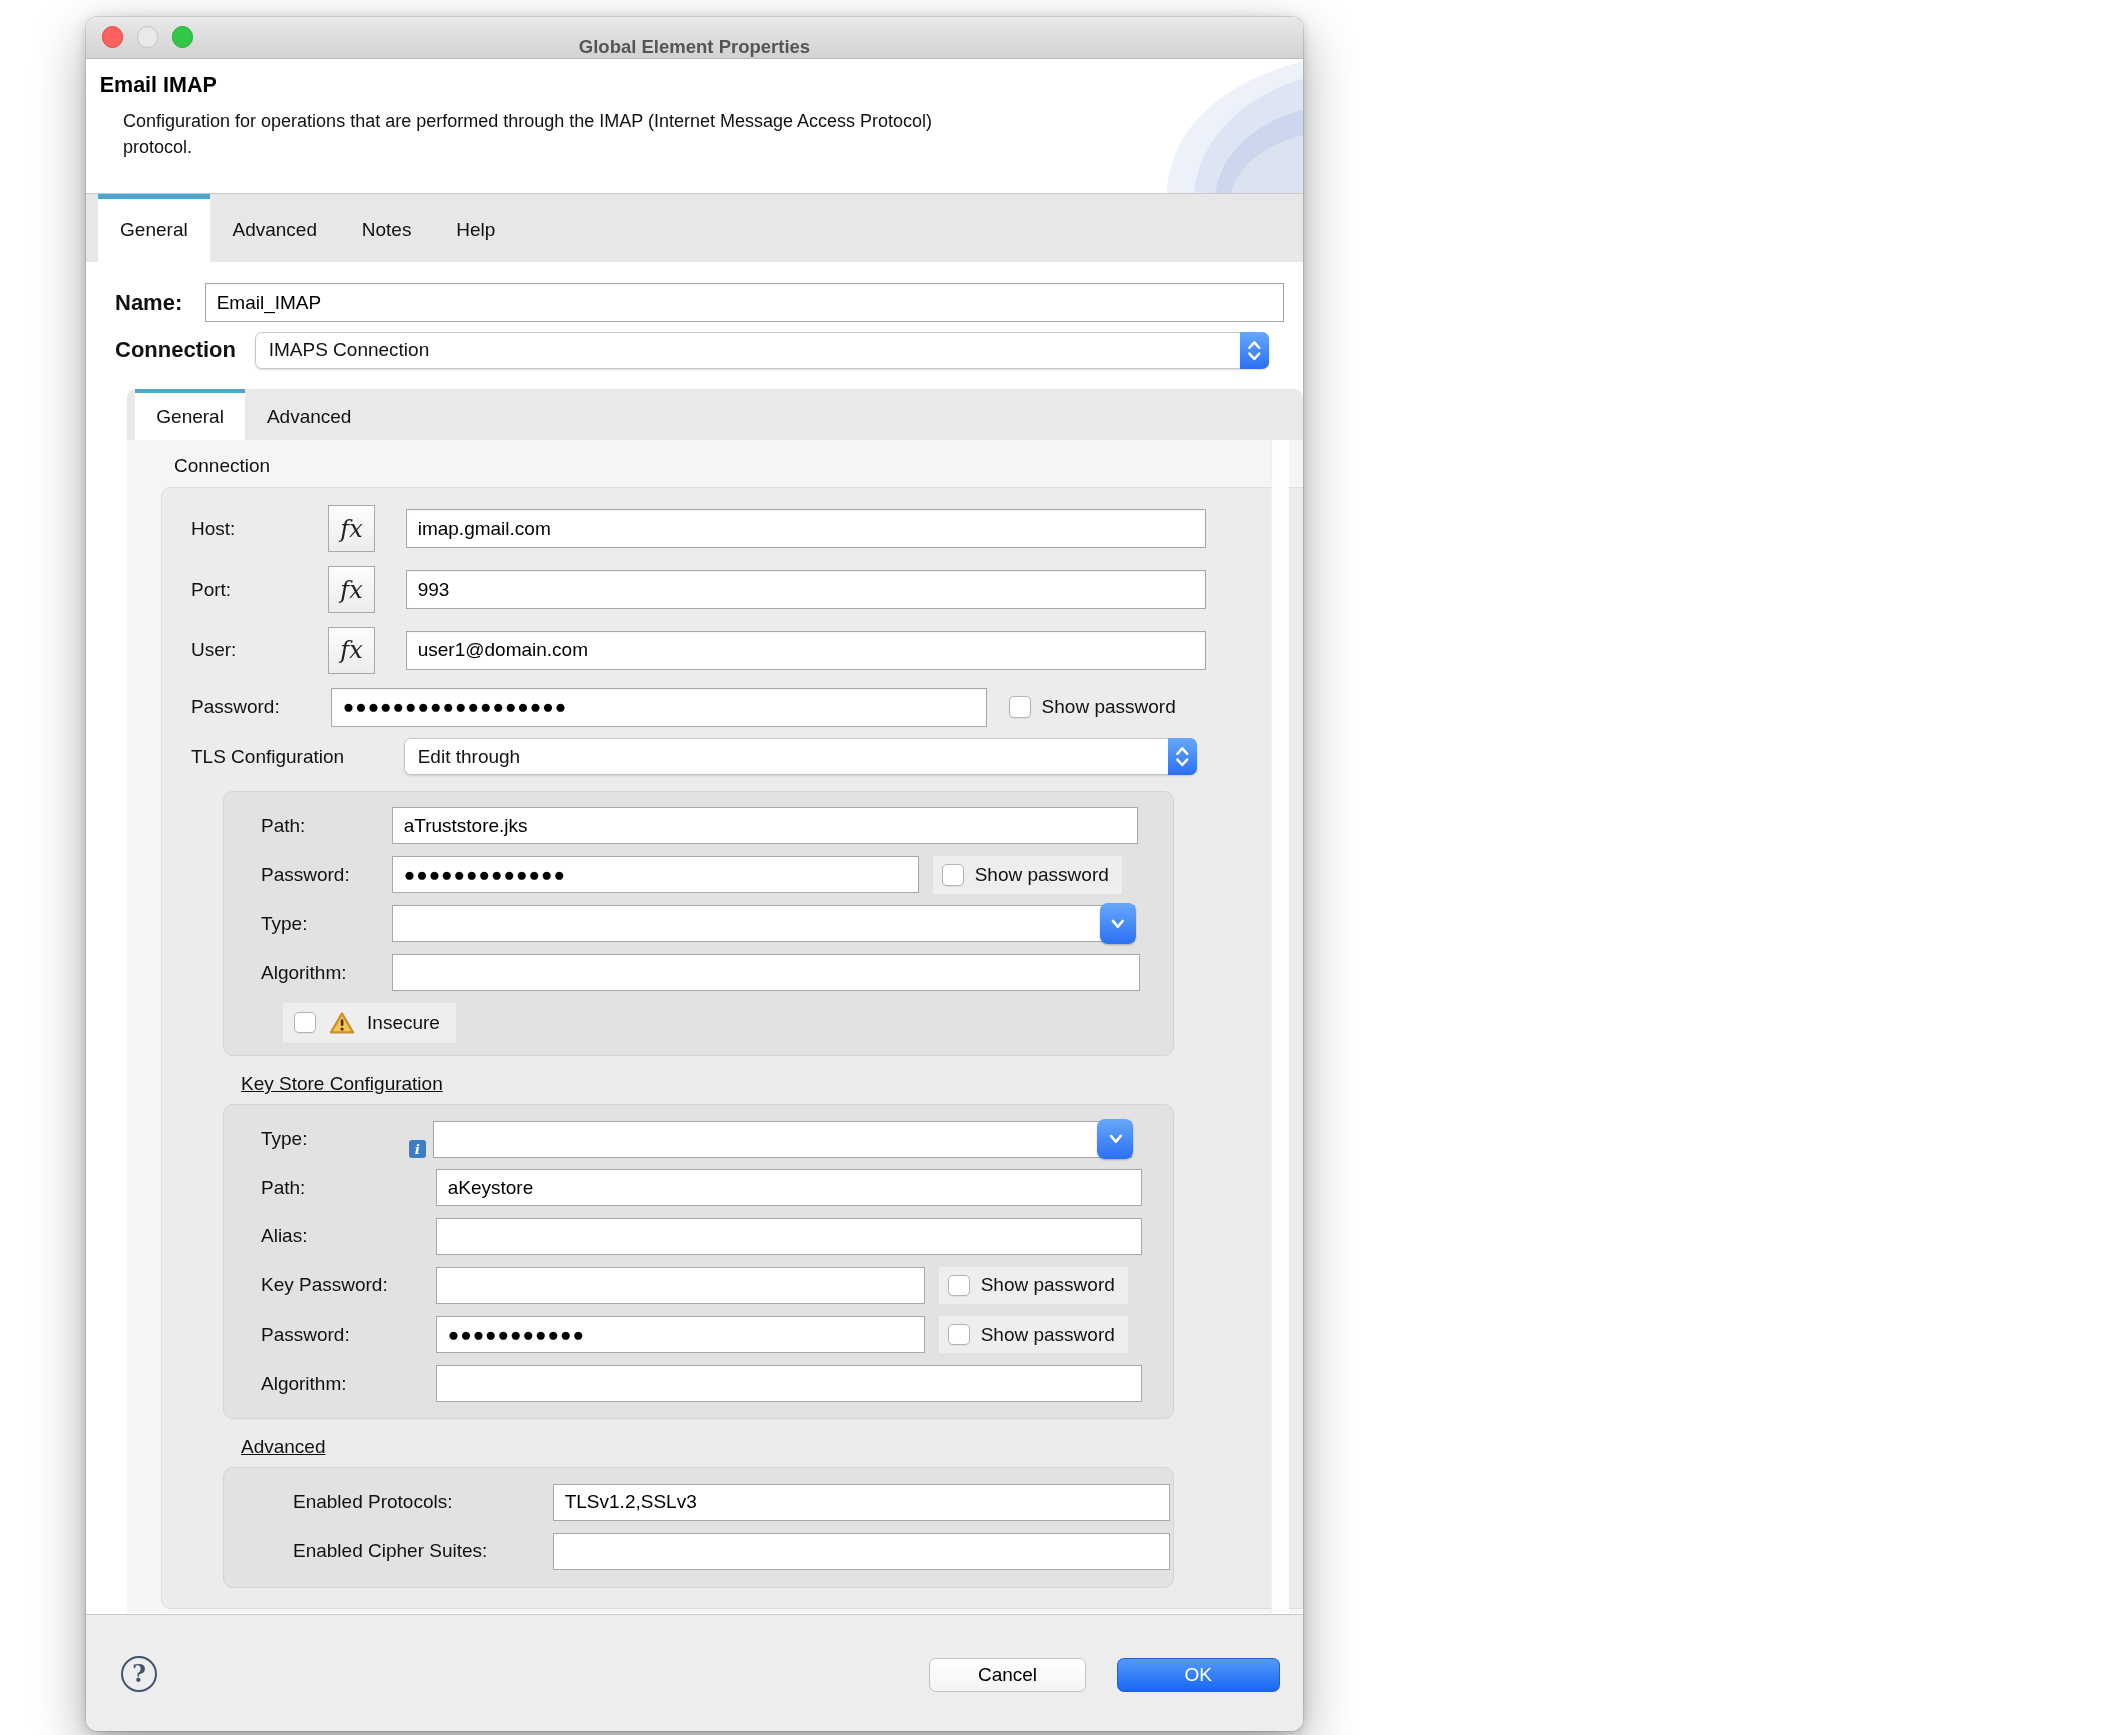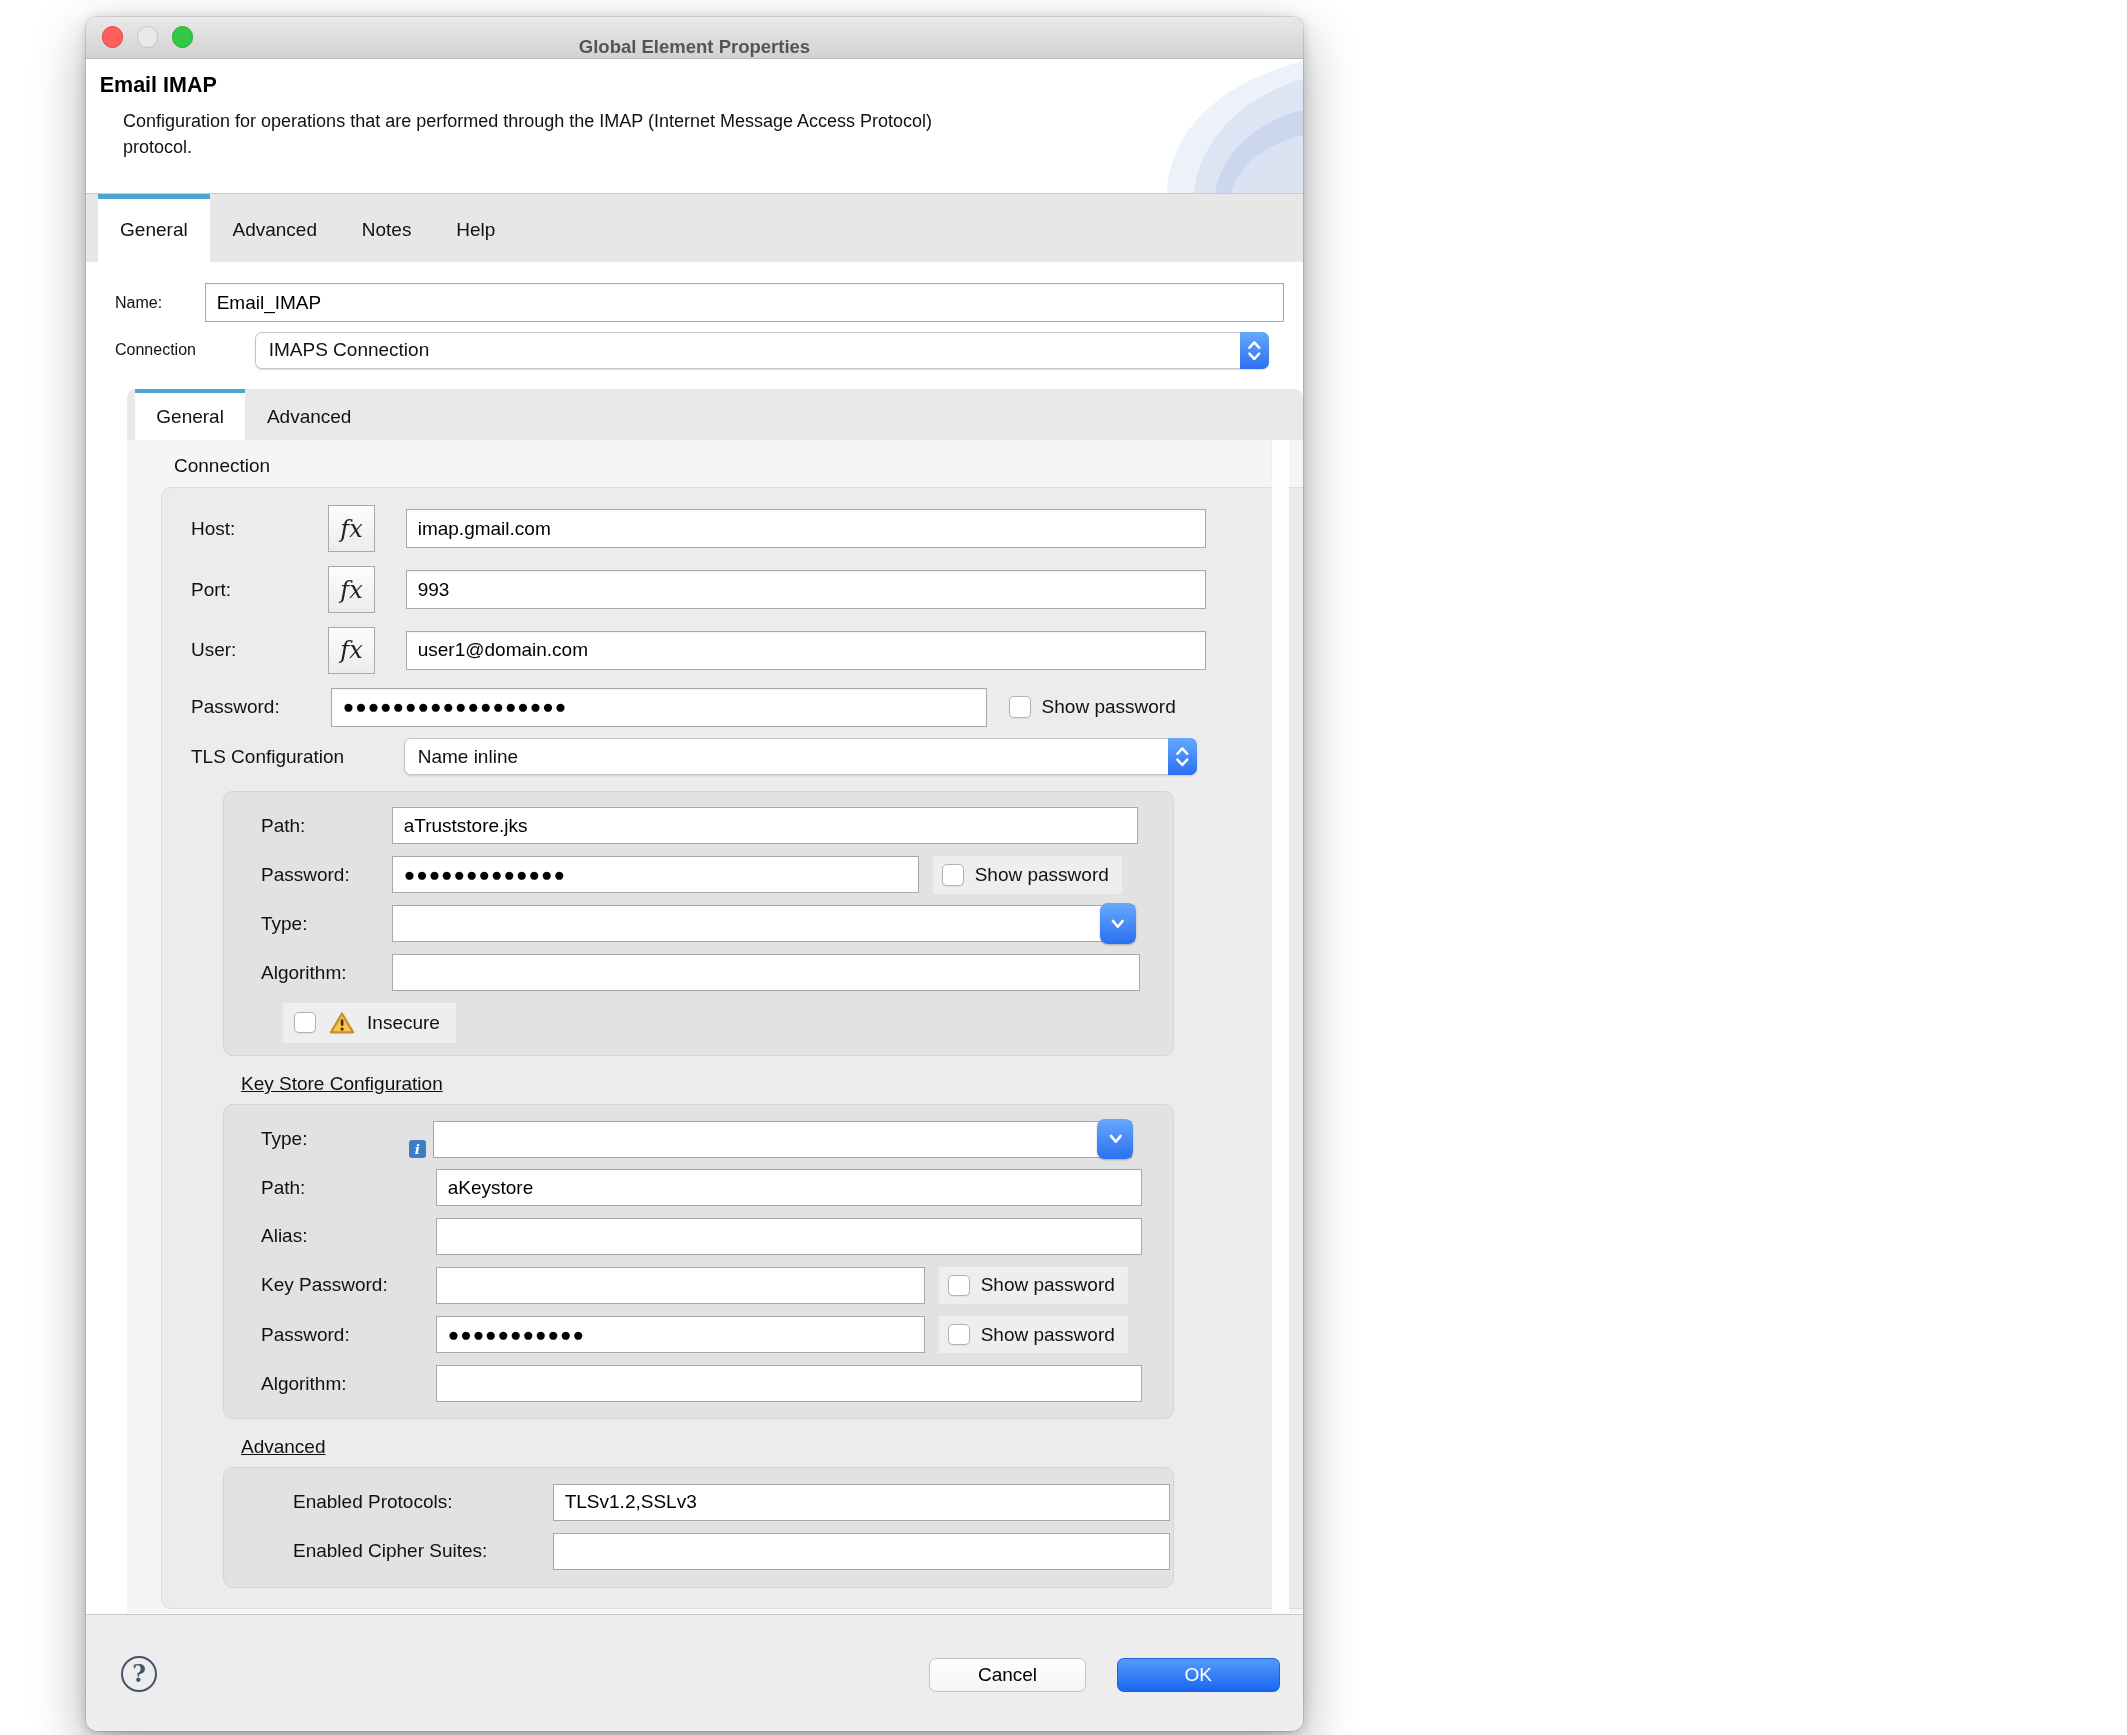--- a/index.html
+++ b/index.html
@@ -32,21 +32,21 @@
   
   .outer-tabbar { flex:0 0 68px; background:#e7e7e7; display:flex; padding-left:11.7px; }
   .otab { display:flex; align-items:center; padding:0 22.4px; font-size:19px; border-top:5.9px solid transparent; }
   .otab.active { background:#fff; border-top-color:#4ba5d2; }
 
   .bodyarea { flex:1 1 auto; background:#fff; overflow:hidden; }
 
   .main-fields { padding-top:21.5px; }
   .frow { display:flex; align-items:center; margin-left:29px; }
   .frow.name-row { margin-bottom:9.8px; }
-  .frow .flbl { font-size:16px; }
+  .frow .flbl { font-size:22px;font-weight:bold; }
   .name-row .flbl { width:90px; }
   .conn-row .flbl { width:140px; }
   input.txt { height:39px; border:1px solid #a8a8a8; background:#fff; font-size:19px; padding:0 10.7px;
     font-family:"Liberation Sans", sans-serif; color:#000; box-shadow:inset 0 1px 2px rgba(0,0,0,0.05); border-radius:0; outline:none; }
   .w1106 { width:1079px; }
 
   
   .mac-select { position:relative; height:37px; background:#fff; border:1px solid #c6c6c6; border-radius:6.8px;
     box-shadow:0 1px 2px rgba(0,0,0,0.14); display:flex; align-items:center; padding-left:12.7px; font-size:19px; }
   .mac-select .sel-cap { position:absolute; right:-1px; top:-1px; bottom:-1px; width:29px; border-radius:0 6.8px 6.8px 0;
@@ -223,21 +223,21 @@
               <input class="txt w673 dots" style="height: 39px;" type="text" value="●●●●●●●●●●●●●●●●●●">
               <span class="pwgroup">
                 <span class="checkbox"></span>
                 <span class="cb-label">Show password</span>
               </span>
             </div>
 
             <div class="crow" style="margin-bottom:15.6px;">
               <span class="lbl lbl218">TLS Configuration</span>
               <div class="mac-select w813">
-                <span>Name inline</span>
+                <span>Edit through</span>
                 <span class="sel-cap">
                   <svg width="16.6" height="23.4" viewBox="0 0 17 24">
                       <path d="M3.5 9 L8.5 3.5 L13.5 9" stroke="#fff" stroke-width="2.6" fill="none" stroke-linecap="round" stroke-linejoin="round"></path>
                       <path d="M3.5 15 L8.5 20.5 L13.5 15" stroke="#fff" stroke-width="2.6" fill="none" stroke-linecap="round" stroke-linejoin="round"></path>
                     </svg>
                 </span>
               </div>
             </div>
 
             <div class="sub-box">

